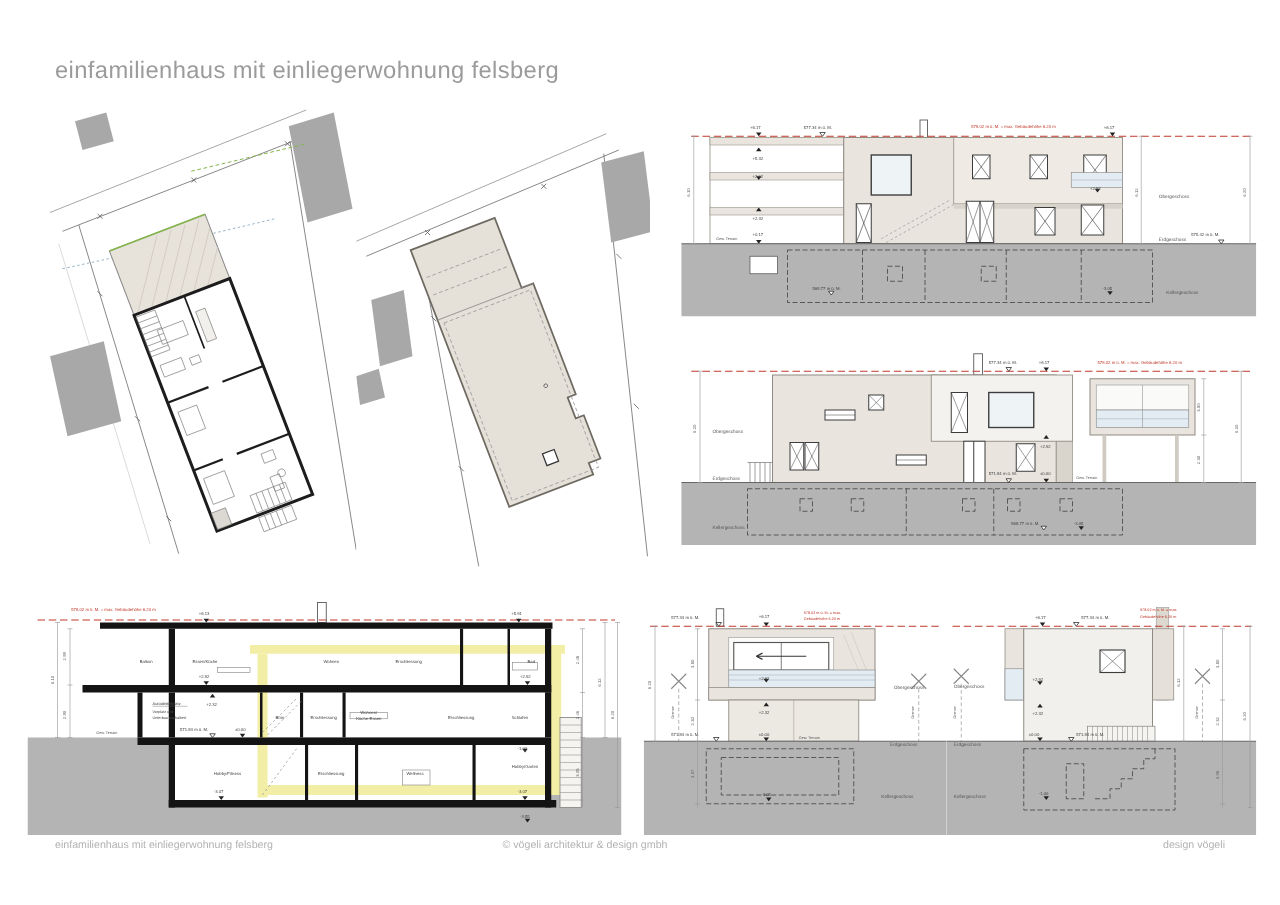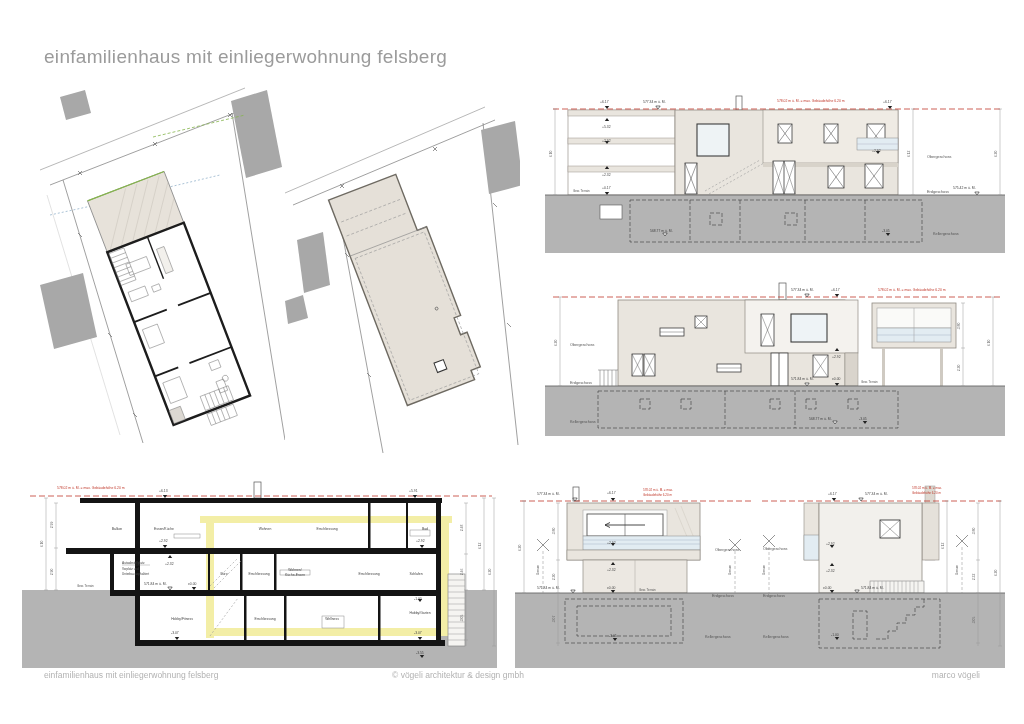--- a/index.html
+++ b/index.html
@@ -4,21 +4,21 @@
 <style>
   html,body{margin:0;padding:0;background:#fff;}
   .sheet{position:relative;width:1024px;height:724px;background:#fff;overflow:hidden;
          font-family:"Liberation Sans",sans-serif;text-decoration:underline;}
   .panel{position:absolute;}
   .panel svg{display:block;}
   .title{position:absolute;left:44px;top:46px;font-size:19px;font-weight:400;
          letter-spacing:.3px;color:#9b9b9b;}
   .footer{position:absolute;left:0;top:670px;width:1024px;font-size:8.5px;color:#b2b2b2;}
   .footer .fl{position:absolute;left:44px;}
-  .footer .fc{position:absolute;left:0;width:916px;text-align:center;}
+  .footer .fc{position:absolute;left:0;width:916px;text-align:center;padding-left:10px;}
   .footer .fr{position:absolute;right:44px;}
   svg text{font-family:"Liberation Sans",sans-serif;fill:#444;}
   .t30{font-size:3px;}.t34{font-size:3.4px;}.t38{font-size:3.8px;}
   .red{fill:#c0392b;}
   .lbl{fill:#555;}
   .dim{fill:#666;}
 </style>
 </head>
 <body>
 
@@ -557,16 +557,16 @@
       <text x="218" y="99" class="t34 dim" transform="rotate(-90 218 99)" text-anchor="middle">2.32</text>
       <text x="218" y="142" class="t34 dim" transform="rotate(-90 218 142)" text-anchor="middle">3.05</text>
       <text x="240" y="95" class="t34 dim" transform="rotate(-90 240 95)" text-anchor="middle">6.20</text>
     </g>
   </svg>
   </div>
 
   <div class="footer">
     <span class="fl">einfamilienhaus mit einliegerwohnung felsberg</span>
     <span class="fc">© vögeli architektur &amp; design gmbh</span>
-    <span class="fr">marco vögeli</span>
+    <span class="fr">design vögeli</span>
   </div>
 
 </div>
 
 </body></html>

